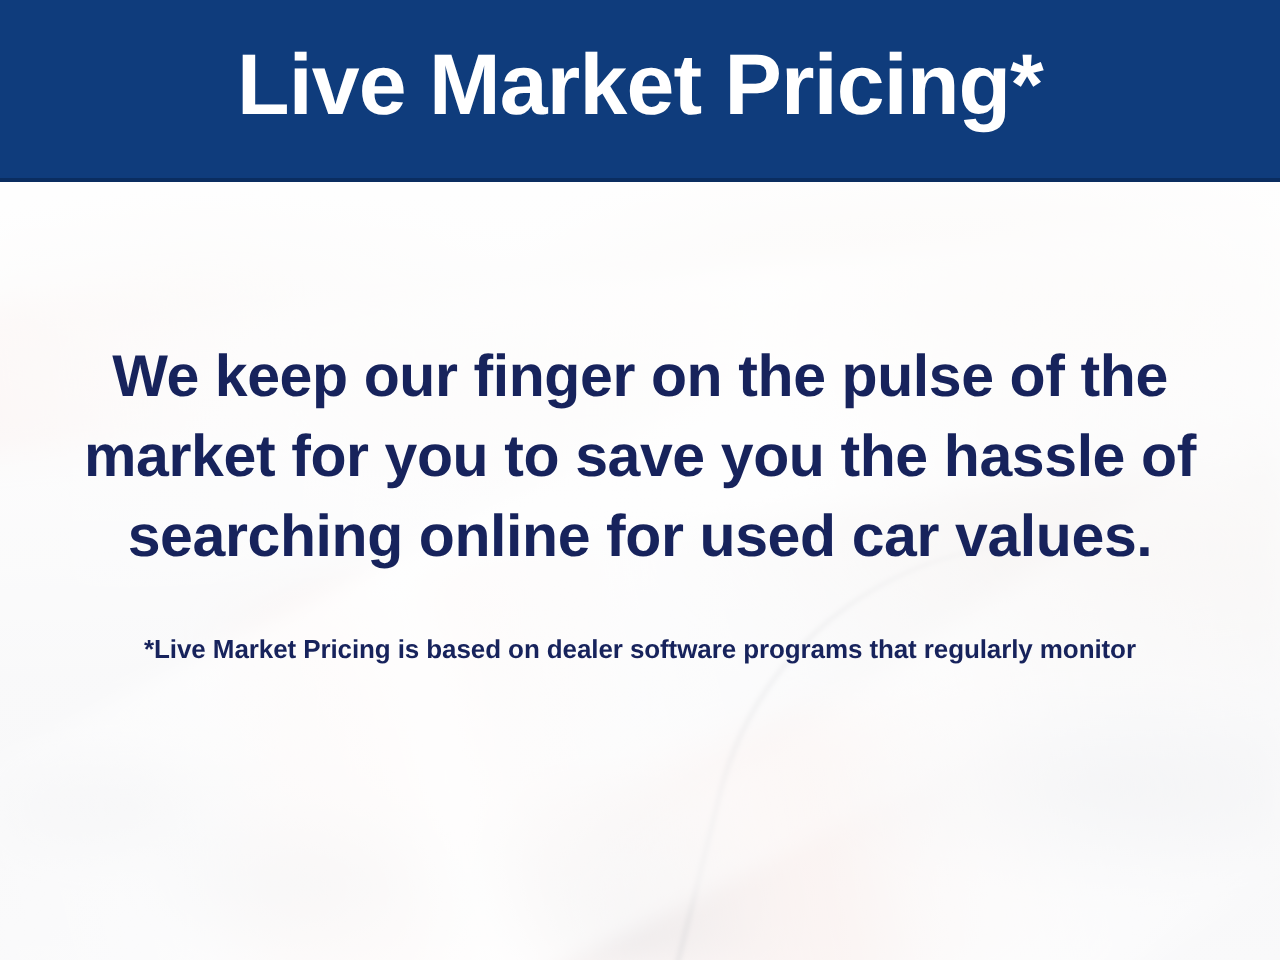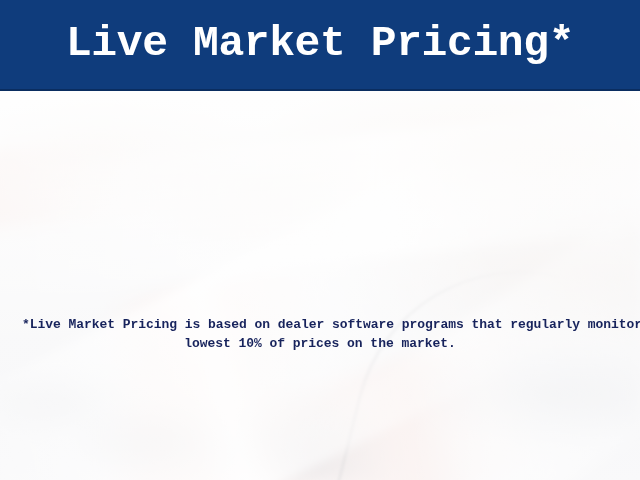--- a/index.html
+++ b/index.html
@@ -8,21 +8,21 @@
     padding: 0;
     background: #ffffff;
   }
 
   #canvas {
     position: relative;
     width: 640px;
     height: 480px;
     overflow: hidden;
     background: #f2f2f3;
-    font-family: Liberation Mono, monospace;
+    font-family: Liberation Sans, sans-serif;
     -webkit-font-smoothing: antialiased;
   }
 
   
   .bg-layer {
     position: absolute;
     inset: 0;
     pointer-events: none;
   }
 
@@ -268,20 +268,24 @@
   <div class="bg-layer bg-glint-a"></div>
   <div class="bg-layer bg-glint-c"></div>
   <div class="bg-layer bg-veil"></div>
 
   <div class="header-band">
     <div class="header-title">Live Market Pricing*</div>
   </div>
 
   <div class="content">
 
+    <div class="headline-copy">
+      <span class="line">We keep our finger on the pulse of the</span>
+      <span class="line">market for you to save you the hassle of</span>
+      <span class="line">searching online for used car values.</span>
+    </div>
 
     <div class="fineprint">
       <span class="line">*Live Market Pricing is based on dealer software programs that regularly monitor</span>
-      <span class="line">lowest 10% of prices on the market.</span>
     </div>
 
   </div>
 </div>
 
 </body></html>

